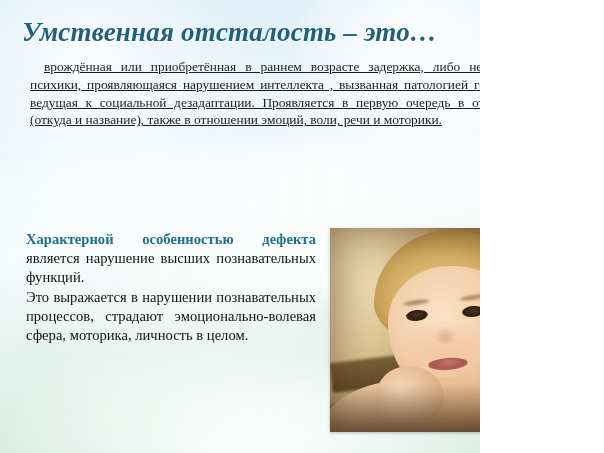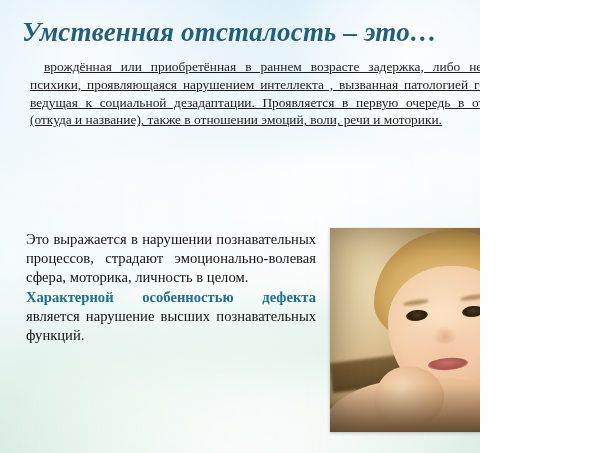--- a/index.html
+++ b/index.html
@@ -228,22 +228,22 @@
   <div class="bg-streak-a"></div>
   <div class="bg-streak-b"></div>
 
   <div class="title">Умственная отсталость – это…</div>
 
   <div class="lead">
     <span class="indent-first">врождённая или приобретённая в раннем возрасте задержка, либо неполное развитие психики, проявляющаяся нарушением интеллекта , вызванная патологией головного мозга и ведущая к социальной дезадаптации. Проявляется в первую очередь в отношении разума (откуда и название), также в отношении эмоций, воли, речи и моторики.</span>
   </div>
 
   <div class="left-col">
+    <p><span class="accent">Характерной особенностью дефекта</span><span> является нарушение высших познавательных функций.</span></p>
     <p>Это выражается в нарушении познавательных процессов, страдают эмоционально-волевая сфера, моторика, личность в целом.</p>
-    <p><span class="accent">Характерной особенностью дефекта</span><span> является нарушение высших познавательных функций.</span></p>
   </div>
 
   <div class="photo">
     <div class="bg-wall"></div>
     <div class="bg-blur-a"></div>
     <div class="bg-rail"></div>
     <div class="bg-rail2"></div>
     <div class="hair"></div>
     <div class="face"></div>
     <div class="cheek"></div>

